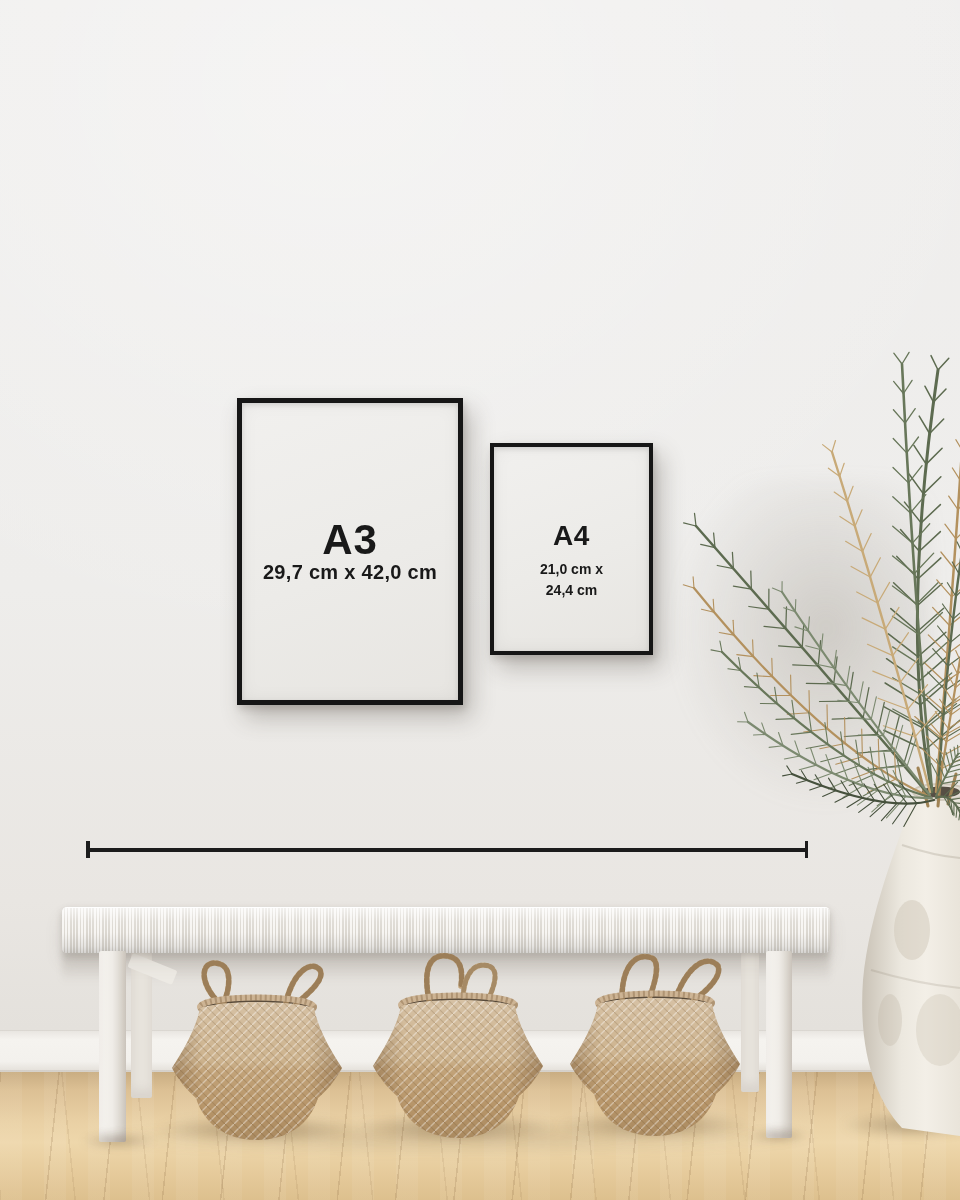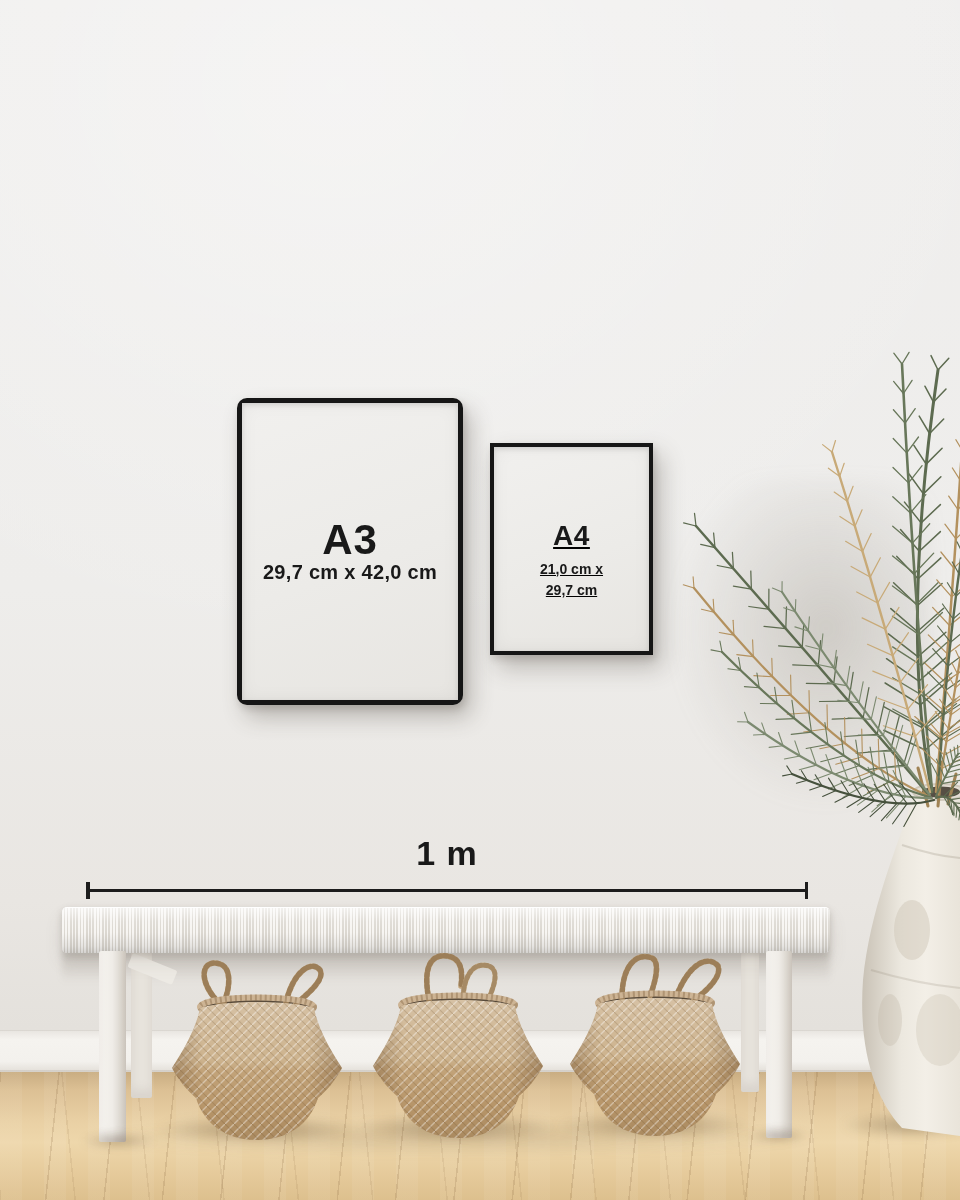--- a/index.html
+++ b/index.html
@@ -32,22 +32,22 @@
       repeating-linear-gradient(96deg, rgba(128,94,56,.18) 0 1.5px, rgba(128,94,56,0) 1.5px 58px),
       repeating-linear-gradient(84deg, rgba(128,94,56,.11) 0 1.5px, rgba(128,94,56,0) 1.5px 74px),
       repeating-linear-gradient(90deg, rgba(255,255,255,.06) 0 22px, rgba(255,255,255,0) 22px 44px);
   }
   
   .frame{
     position:absolute;z-index:2;background:#161616;
     box-shadow:8px 12px 22px rgba(70,63,54,.30), 2px 4px 7px rgba(70,63,54,.18);
     display:flex;
   }
-  .frame-a3{left:237px;top:398px;width:226px;height:307px;padding:5px;border-radius:10px;}
-  .frame-a4{left:490px;top:443px;width:163px;height:212px;padding:4px;text-decoration:underline;}
+  .frame-a3{left:237px;top:398px;width:226px;height:307px;padding:5px;}
+  .frame-a4{left:490px;top:443px;width:163px;height:212px;padding:4px;}
   .frame-paper{
     flex:1;display:flex;flex-direction:column;align-items:center;justify-content:center;
     background:linear-gradient(160deg,#f1f0ee 0%,#ecebe8 55%,#e7e5e1 100%);
     box-shadow:inset 0 2px 5px rgba(0,0,0,.12), inset 0 0 18px rgba(0,0,0,.05);
     text-align:center;color:#191919;
   }
   .frame-a3 .frame-label{font-size:42px;font-weight:800;letter-spacing:1px;line-height:1;}
   .frame-a3 .frame-dims{font-size:20px;font-weight:600;letter-spacing:.3px;}
   .frame-a4 .frame-paper{transform:translateY(0);}
   .frame-a4 .frame-inner{transform:translateY(12px);}
@@ -130,28 +130,27 @@
       </div>
     </div>
   </div>
 
   <div class="frame frame-a4">
     <div class="frame-paper">
       <div class="frame-inner">
         <div class="frame-label">A4</div>
         <div class="frame-dims">
           <div>21,0 cm x</div>
-          <div>29,7 cm</div>
+          <div>24,4 cm</div>
         </div>
       </div>
     </div>
   </div>
 
   <div class="scale">
-    <div class="scale-label">1 m</div>
     <div class="scale-line">
       <div class="cap left"></div>
       <div class="bar"></div>
       <div class="cap right"></div>
     </div>
   </div>
 
   <div class="bench-wall-shadow"></div>
   <div class="leg rear leg-rl"></div>
   <div class="leg-brace"></div>

